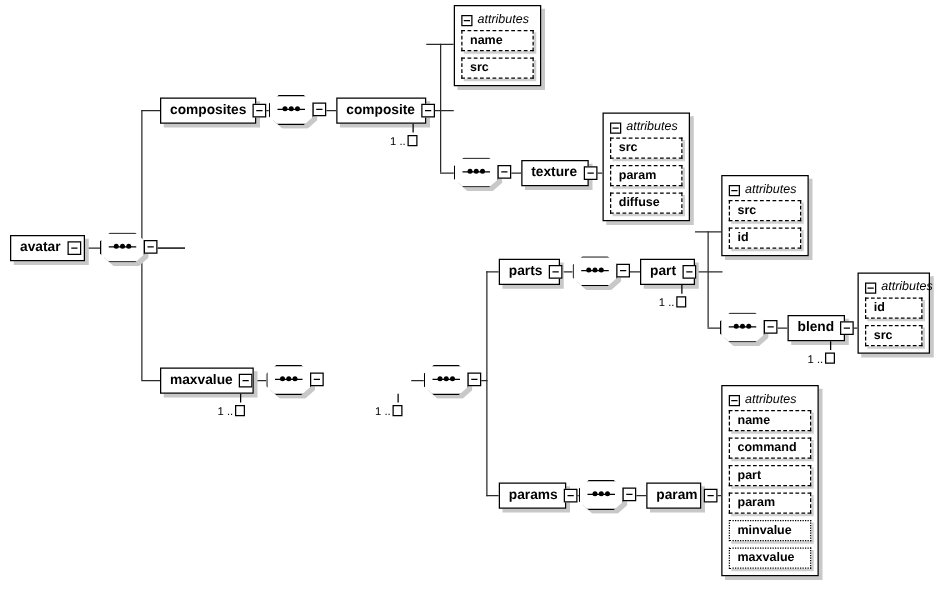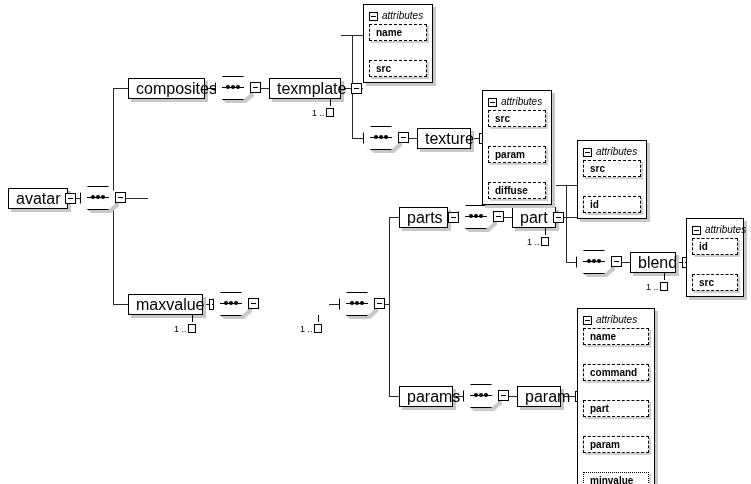--- a/index.html
+++ b/index.html
@@ -33,22 +33,22 @@
     box-sizing: border-box;
     background: #ffffff;
     border: 1px solid #000000;
     box-shadow: 3px 3px 0 0 #c8c8c8;
     display: flex;
     align-items: center;
     height: 21px;
     padding: 0 2px 0 7px;
   }
   .elt .lbl {
-    font-size: 16px;
-    font-weight: normal;
+    font-size: 11px;
+    font-weight: bold;
     color: #000000;
     letter-spacing: 0px;
     white-space: nowrap;
     line-height: 11px;
     flex: 1 1 auto;
   }
   
   .toggle {
     width: 11px;
     height: 11px;
@@ -193,21 +193,21 @@
   }
   .attr {
     box-sizing: border-box;
     border: 1px dashed #000000;
     background: #ffffff;
     box-shadow: 2px 2px 0 0 #d0d0d0;
     height: 17px;
     display: flex;
     align-items: center;
     padding-left: 6px;
-    margin-bottom: 19px;
+    margin-bottom: 5px;
   }
   .attr:last-child { margin-bottom: 0; }
   .attr.optional { border-style: dotted; }
   .attr .albl {
     font-size: 10px;
     font-weight: bold;
     color: #000000;
     line-height: 10px;
     white-space: nowrap;
   }
@@ -295,21 +295,21 @@
     <span class="octshadow"></span>
     <span class="oct"></span>
     <span class="bar"></span>
     <span class="dot d1"></span>
     <span class="dot d2"></span>
     <span class="dot d3"></span>
     <span class="toggle"></span>
   </div>
 
   <div class="elt" style="left:269px; top:78px; width:72px;">
-    <span class="lbl">texmplate</span>
+    <span class="lbl">composite</span>
     <span class="toggle"></span>
   </div>
   <div class="hook" style="left:330px; top:99px;"></div>
   <div class="mult" style="left:312px; top:108px;">
     <span>1 ..</span><span class="inf"></span>
   </div>
 
   <div class="seq" style="left:363px; top:126px;">
     <span class="octshadow"></span>
     <span class="oct"></span>

